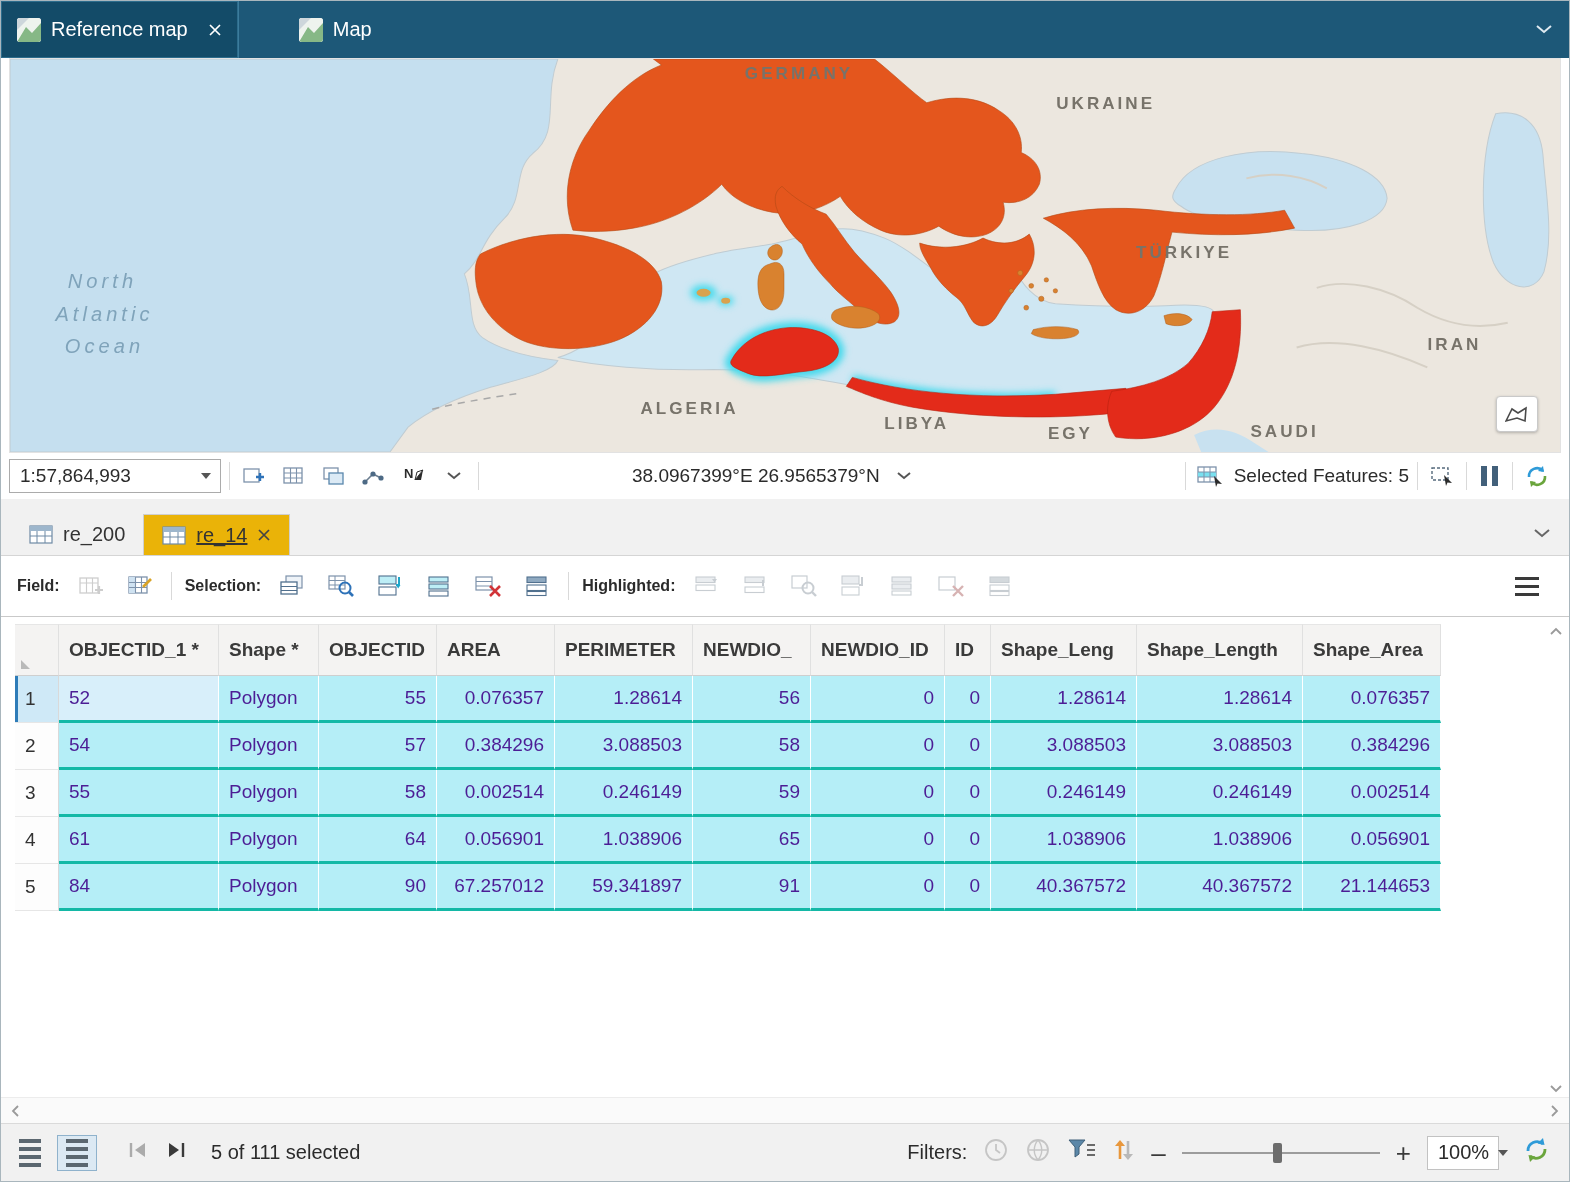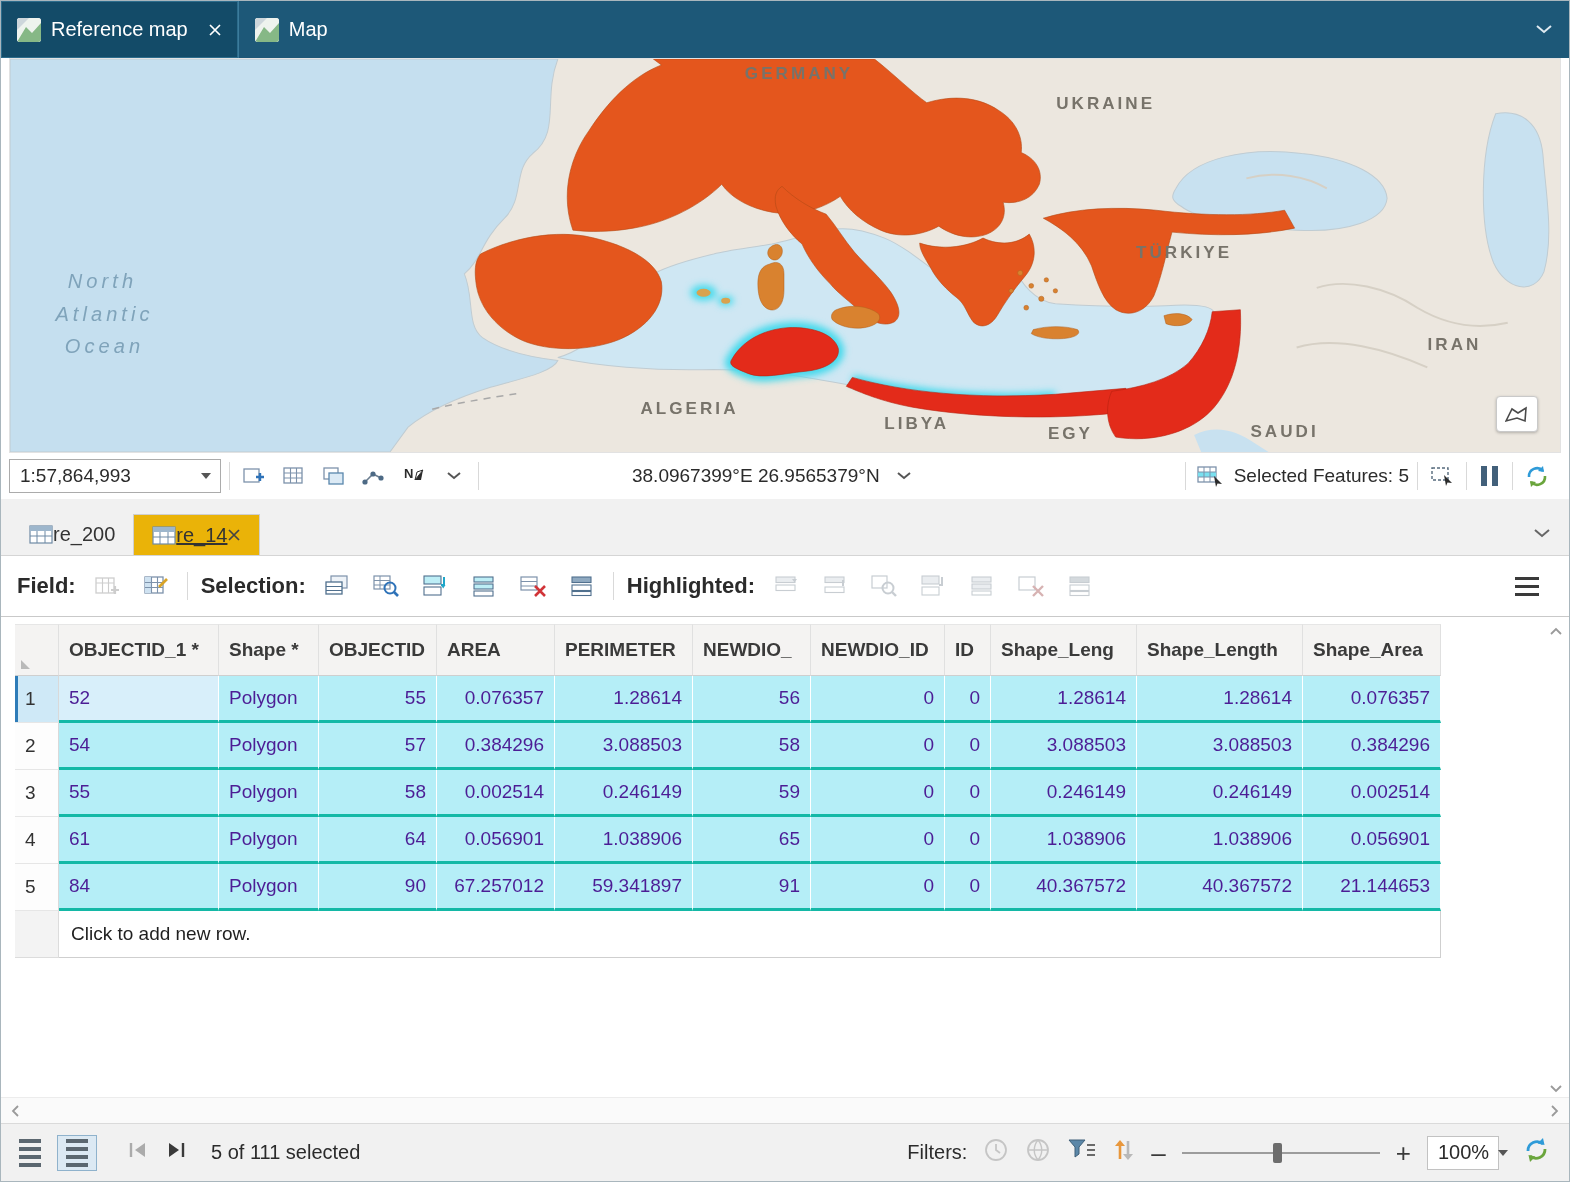--- a/index.html
+++ b/index.html
@@ -1,20 +1,20 @@
 <!DOCTYPE html>
 <html><head>
 <meta charset="utf-8">
 <style>
   * { box-sizing: border-box; margin: 0; padding: 0; }
   body { margin:0; background:#e9e9e9; font-family:"Liberation Sans", sans-serif; }
   .app { width:1570px; height:1182px; background:#fff; border:1px solid #a9b6bd; display:flex; flex-direction:column; overflow:hidden; }
 
   
-  .view-tabbar { height:57px; background:#1d5878; display:flex; align-items:stretch; position:relative; flex:none; }
+  .view-tabbar { height:57px; background:#1d5878; display:flex; align-items:stretch; position:relative; flex:none;gap:44px; }
   .view-tab { display:flex; align-items:center; gap:10px; padding:0 16px; color:#fff; font-size:20px; cursor:default; }
   .view-tab.active { background:#134b68; border-right:1px solid #3c7c9c; box-shadow:inset 0 0 0 1px #2c6c8c; }
   .map-ico { width:24px; height:24px; background:#f2f6f2; border-radius:3px; overflow:hidden; flex:none; }
   .vt-close { margin-left:10px; display:flex; }
   .vt-chevron { position:absolute; right:16px; top:20px; }
 
   
   .map-view { height:395px; margin:0 8px; position:relative; flex:none; background:#cfe7f3; overflow:hidden; border:1px solid #e2e2e2; }
   svg.map { display:block; width:100%; height:100%; }
   .map-overview-btn { position:absolute; right:22px; bottom:20px; width:42px; height:36px; background:#fff; border:1px solid #c9c9c9; border-radius:4px; display:flex; align-items:center; justify-content:center; box-shadow:0 1px 3px rgba(0,0,0,.25); }
@@ -27,26 +27,26 @@
   .scale-combo .txt { flex:1; padding-left:10px; }
   .dd-caret { width:0; height:0; border-left:5px solid transparent; border-right:5px solid transparent; border-top:6px solid #555; margin:0 9px; }
   .sep { width:1px; height:28px; background:#d9d9d9; flex:none; }
   .sbicon { width:32px; height:30px; display:flex; align-items:center; justify-content:center; flex:none; }
   .spacer-s { flex:.55; } .spacer-l { flex:1; }
   .pause { display:flex; gap:5px; padding:0 6px; }
   .pause i { width:6px; height:20px; background:#42607a; display:block; }
 
   
   .table-tabbar { height:56px; background:#f1f1f1; display:flex; align-items:flex-end; padding-left:10px; position:relative; flex:none; }
-  .ttab { height:41px; display:flex; align-items:center; gap:0; padding:0 18px; font-size:20px; color:#333; }
+  .ttab { height:41px; display:flex; align-items:center; gap:10px; padding:0 18px; font-size:20px; color:#333; }
   .ttab.active { background:#eab308; border:1px solid #cfcfcf; border-bottom:none;text-decoration:underline; }
   .tt-chevron { position:absolute; right:18px; bottom:12px; }
 
   
-  .table-toolbar { height:62px; background:#fff; border-top:1px solid #d5d5d5; border-bottom:1px solid #c9c9c9; display:flex; align-items:center; padding:8px 16px; gap:13px; font-size:22px; color:#2b2b2b; flex:none; }
+  .table-toolbar { height:62px; background:#fff; border-top:1px solid #d5d5d5; border-bottom:1px solid #c9c9c9; display:flex; align-items:center; padding:8px 16px; gap:13px; font-size:16px; color:#2b2b2b; flex:none; }
   .tb-label { font-weight:bold; }
   .ticon { width:36px; height:32px; display:flex; align-items:center; justify-content:center; flex:none; }
   .dim { opacity:.42; }
   .hamburger { margin-left:auto; margin-right:14px; display:flex; flex-direction:column; gap:5px; }
   .hamburger i { width:24px; height:3px; background:#3a3a3a; display:block; }
 
   
   .table-zone { flex:1; background:#fff; position:relative; padding:7px 0 0 14px; overflow:hidden; display:flex; flex-direction:column; }
   table.attr { border-collapse:separate; border-spacing:0; table-layout:fixed; width:1426px; font-size:19px; }
   table.attr th { height:52px; background:#f4f3f2; font-weight:bold; color:#3a3a3a; text-align:left; padding:0 10px; border-right:1px solid #e0e0e0; border-bottom:1px solid #cfcfcf; border-top:1px solid #e6e6e6; white-space:nowrap; overflow:hidden; }
@@ -538,24 +538,20 @@
           <td class="r">59.341897</td>
           <td class="r">91</td>
           <td class="r">0</td>
           <td class="r">0</td>
           <td class="r">40.367572</td>
           <td class="r">40.367572</td>
           <td class="r">21.144653</td>
         </tr>
       </tbody>
     </table>
-    <div class="add-row">
-      <div class="stub"></div>
-      <div class="txt">Click to add new row.</div>
-    </div>
     <div class="table-empty"></div>
     <div class="vscroll">
       <svg width="14" height="9">
           <path d="M2 7 L7 2 L12 7" fill="none" stroke="#9a9a9a" stroke-width="1.8"></path>
         </svg>
       <svg width="14" height="9">
           <path d="M2 2 L7 7 L12 2" fill="none" stroke="#9a9a9a" stroke-width="1.8"></path>
         </svg>
     </div>
   </div>

